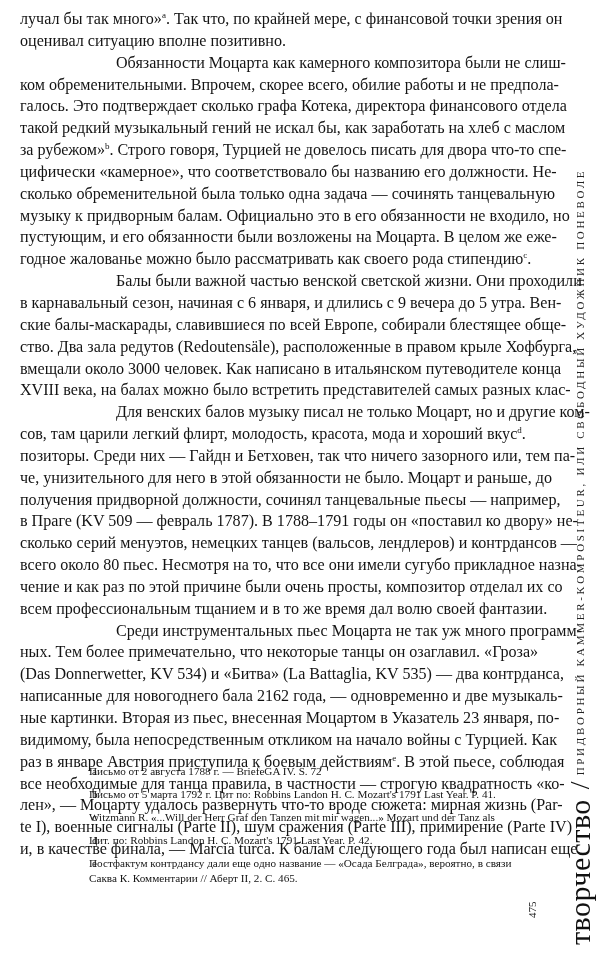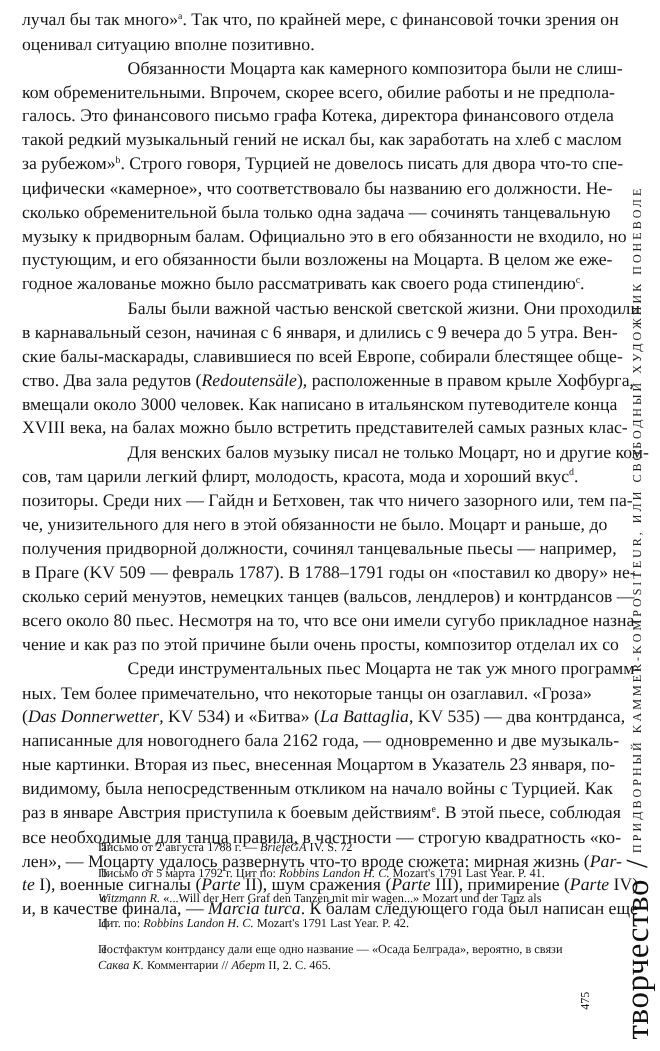--- a/index.html
+++ b/index.html
@@ -38,21 +38,21 @@
       text-align: justify;
       height: 21.85px;
     }
     .line.last {
       text-align-last: left;
     }
     .line.indent {
       padding-left: 96px;
     }
     .line span { white-space: pre; }
-    .it { font-style: italic; }
+    .it { }
     sup.fn {
       font-size: 9px;
       vertical-align: 6px;
       line-height: 0;
     }
     .footnotes {
       position: absolute;
       left: 0;
       top: 764px;
       width: 540px;
@@ -125,21 +125,21 @@
 </head>
 <body>
 
 <div class="page">
 
   <div class="body-text" id="body-text">
       <div class="line"><span>лучал бы так много»</span><sup class="fn">a</sup><span>. Так что, по крайней мере, с финансовой точки зрения он</span></div>
       <div class="line last"><span>оценивал ситуацию вполне позитивно.</span></div>
       <div class="line indent"><span>Обязанности Моцарта как камерного композитора были не слиш-</span></div>
       <div class="line"><span>ком обременительными. Впрочем, скорее всего, обилие работы и не предпола-</span></div>
-      <div class="line"><span>галось. Это финансового письмо графа Котека, директора финансового отдела</span></div>
+      <div class="line"><span>галось. Это подтверждает сколько графа Котека, директора финансового отдела</span></div>
       <div class="line"><span>такой редкий музыкальный гений не искал бы, как заработать на хлеб с маслом</span></div>
       <div class="line"><span>за рубежом»</span><sup class="fn">b</sup><span>. Строго говоря, Турцией не довелось писать для двора что-то спе-</span></div>
       <div class="line"><span>цифически «камерное», что соответствовало бы названию его должности. Не-</span></div>
       <div class="line"><span>сколько обременительной была только одна задача — сочинять танцевальную</span></div>
       <div class="line"><span>музыку к придворным балам. Официально это в его обязанности не входило, но</span></div>
       <div class="line"><span>пустующим, и его обязанности были возложены на Моцарта. В целом же еже-</span></div>
       <div class="line last"><span>годное жалованье можно было рассматривать как своего рода стипендию</span><sup class="fn">c</sup><span>.</span></div>
       <div class="line indent"><span>Балы были важной частью венской светской жизни. Они проходили</span></div>
       <div class="line"><span>в карнавальный сезон, начиная с 6 января, и длились с 9 вечера до 5 утра. Вен-</span></div>
       <div class="line"><span>ские балы-маскарады, славившиеся по всей Европе, собирали блестящее обще-</span></div>
@@ -148,20 +148,21 @@
       <div class="line"><span>XVIII века, на балах можно было встретить представителей самых разных клас-</span></div>
       <div class="line indent"><span>Для венских балов музыку писал не только Моцарт, но и другие ком-</span></div>
       <div class="line last"><span>сов, там царили легкий флирт, молодость, красота, мода и хороший вкус</span><sup class="fn">d</sup><span>.</span></div>
       <div class="line"><span>позиторы. Среди них — Гайдн и Бетховен, так что ничего зазорного или, тем па-</span></div>
       <div class="line"><span>че, унизительного для него в этой обязанности не было. Моцарт и раньше, до</span></div>
       <div class="line"><span>получения придворной должности, сочинял танцевальные пьесы — например,</span></div>
       <div class="line"><span>в Праге (KV 509 — февраль 1787). В 1788–1791 годы он «поставил ко двору» не-</span></div>
       <div class="line"><span>сколько серий менуэтов, немецких танцев (вальсов, лендлеров) и контрдансов —</span></div>
       <div class="line"><span>всего около 80 пьес. Несмотря на то, что все они имели сугубо прикладное назна-</span></div>
       <div class="line"><span>чение и как раз по этой причине были очень просты, композитор отделал их со</span></div>
+      <div class="line last"><span>всем профессиональным тщанием и в то же время дал волю своей фантазии.</span></div>
       <div class="line indent"><span>Среди инструментальных пьес Моцарта не так уж много программ-</span></div>
       <div class="line"><span>ных. Тем более примечательно, что некоторые танцы он озаглавил. «Гроза»</span></div>
       <div class="line"><span>(</span><span class="it">Das Donnerwetter</span><span>, KV 534) и «Битва» (</span><span class="it">La Battaglia</span><span>, KV 535) — два контрданса,</span></div>
       <div class="line"><span>написанные для новогоднего бала 2162 года, — одновременно и две музыкаль-</span></div>
       <div class="line"><span>ные картинки. Вторая из пьес, внесенная Моцартом в Указатель 23 января, по-</span></div>
       <div class="line"><span>видимому, была непосредственным откликом на начало войны с Турцией. Как</span></div>
       <div class="line"><span>раз в январе Австрия приступила к боевым действиям</span><sup class="fn">e</sup><span>. В этой пьесе, соблюдая</span></div>
       <div class="line"><span>все необходимые для танца правила, в частности — строгую квадратность «ко-</span></div>
       <div class="line"><span>лен», — Моцарту удалось развернуть что-то вроде сюжета: мирная жизнь (</span><span class="it">Par-</span></div>
       <div class="line"><span class="it">te</span><span> I), военные сигналы (</span><span class="it">Parte</span><span> II), шум сражения (</span><span class="it">Parte</span><span> III), примирение (</span><span class="it">Parte</span><span> IV)</span></div>

